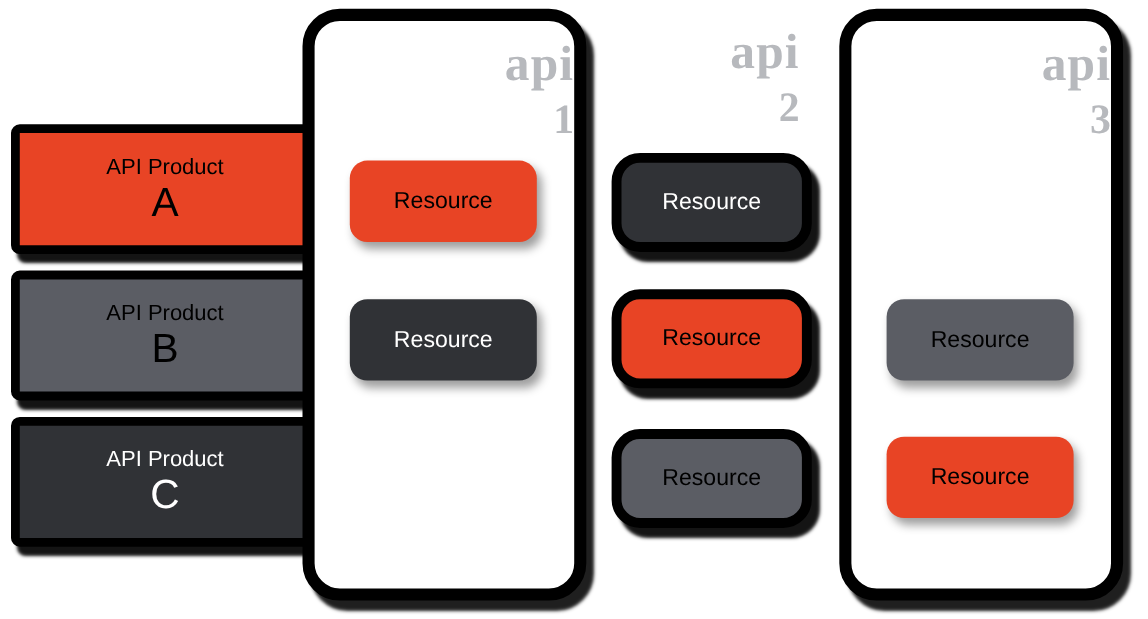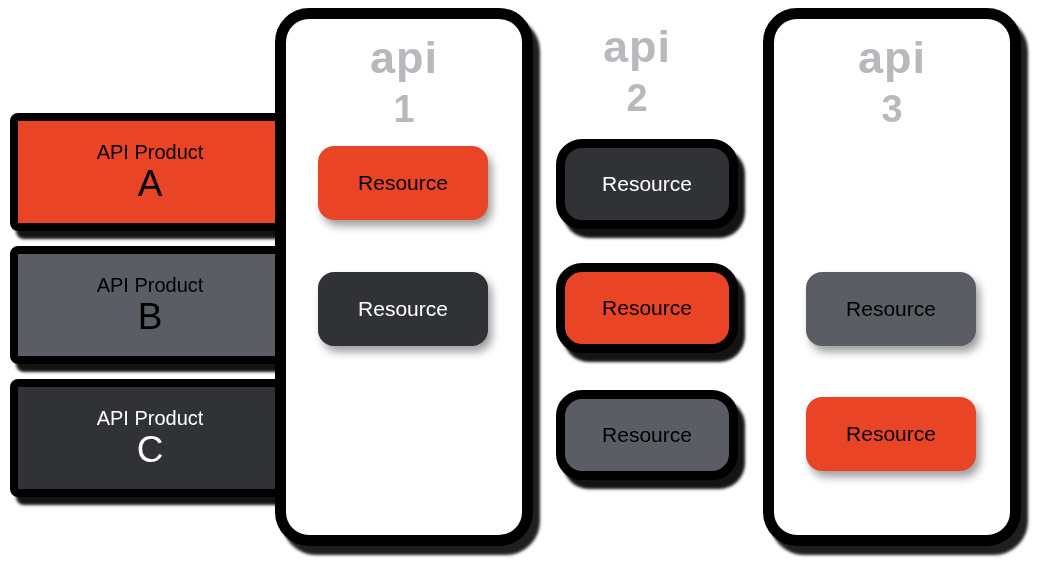--- a/index.html
+++ b/index.html
@@ -52,22 +52,22 @@
     box-shadow: 7px 9px 3px rgba(0,0,0,0.88);
   }
   #api1-container { left: 275px; }
   #api3-container { left: 763px; }
 
   .api-head {
     position: absolute;
     top: 14px;
     left: 0;
     width: 100%;
-    text-align: center;
-    font-family: Liberation Sans, sans-serif;
+    text-align: right;
+    font-family: Liberation Serif, serif;
     font-weight: bold;
   }
   .api-head .api-word   { font-size: 45px; line-height: 50px; letter-spacing: 1px; }
   .api-head .api-number { font-size: 38px; line-height: 42px; margin-top: 5px; }
 
   
   #api2-head {
     position: absolute;
     left: 547px;
     top: 22px;

